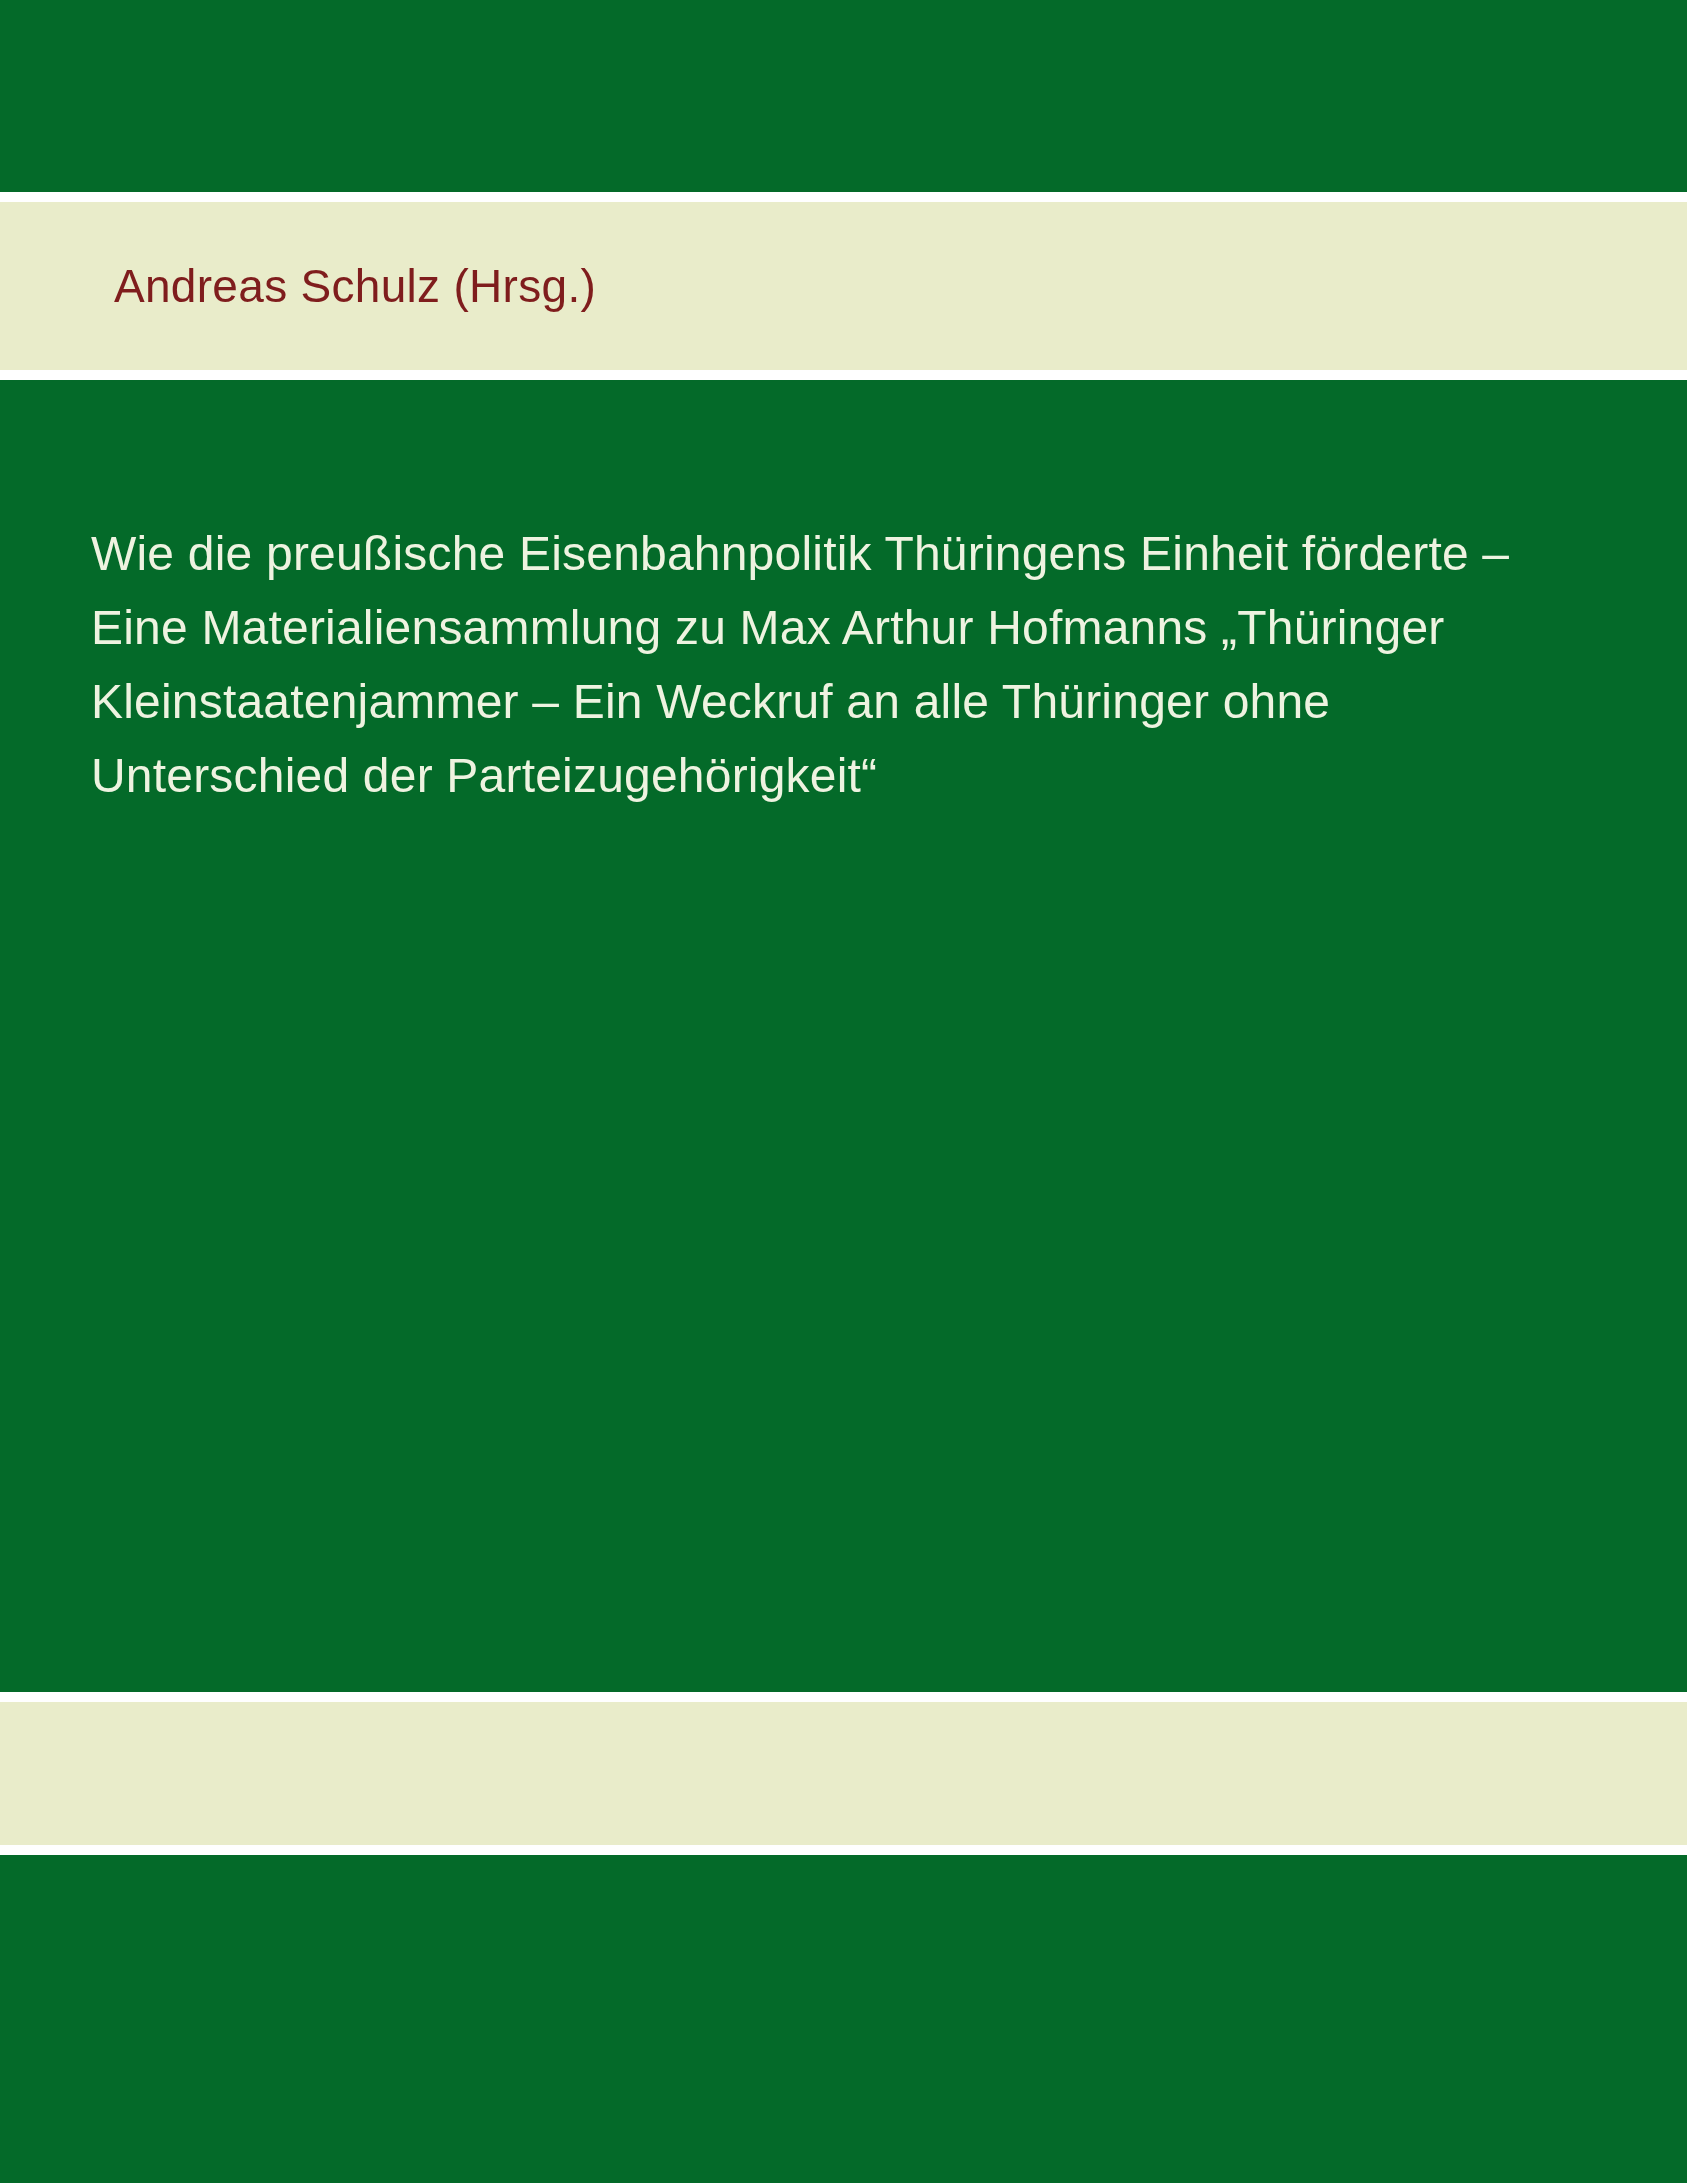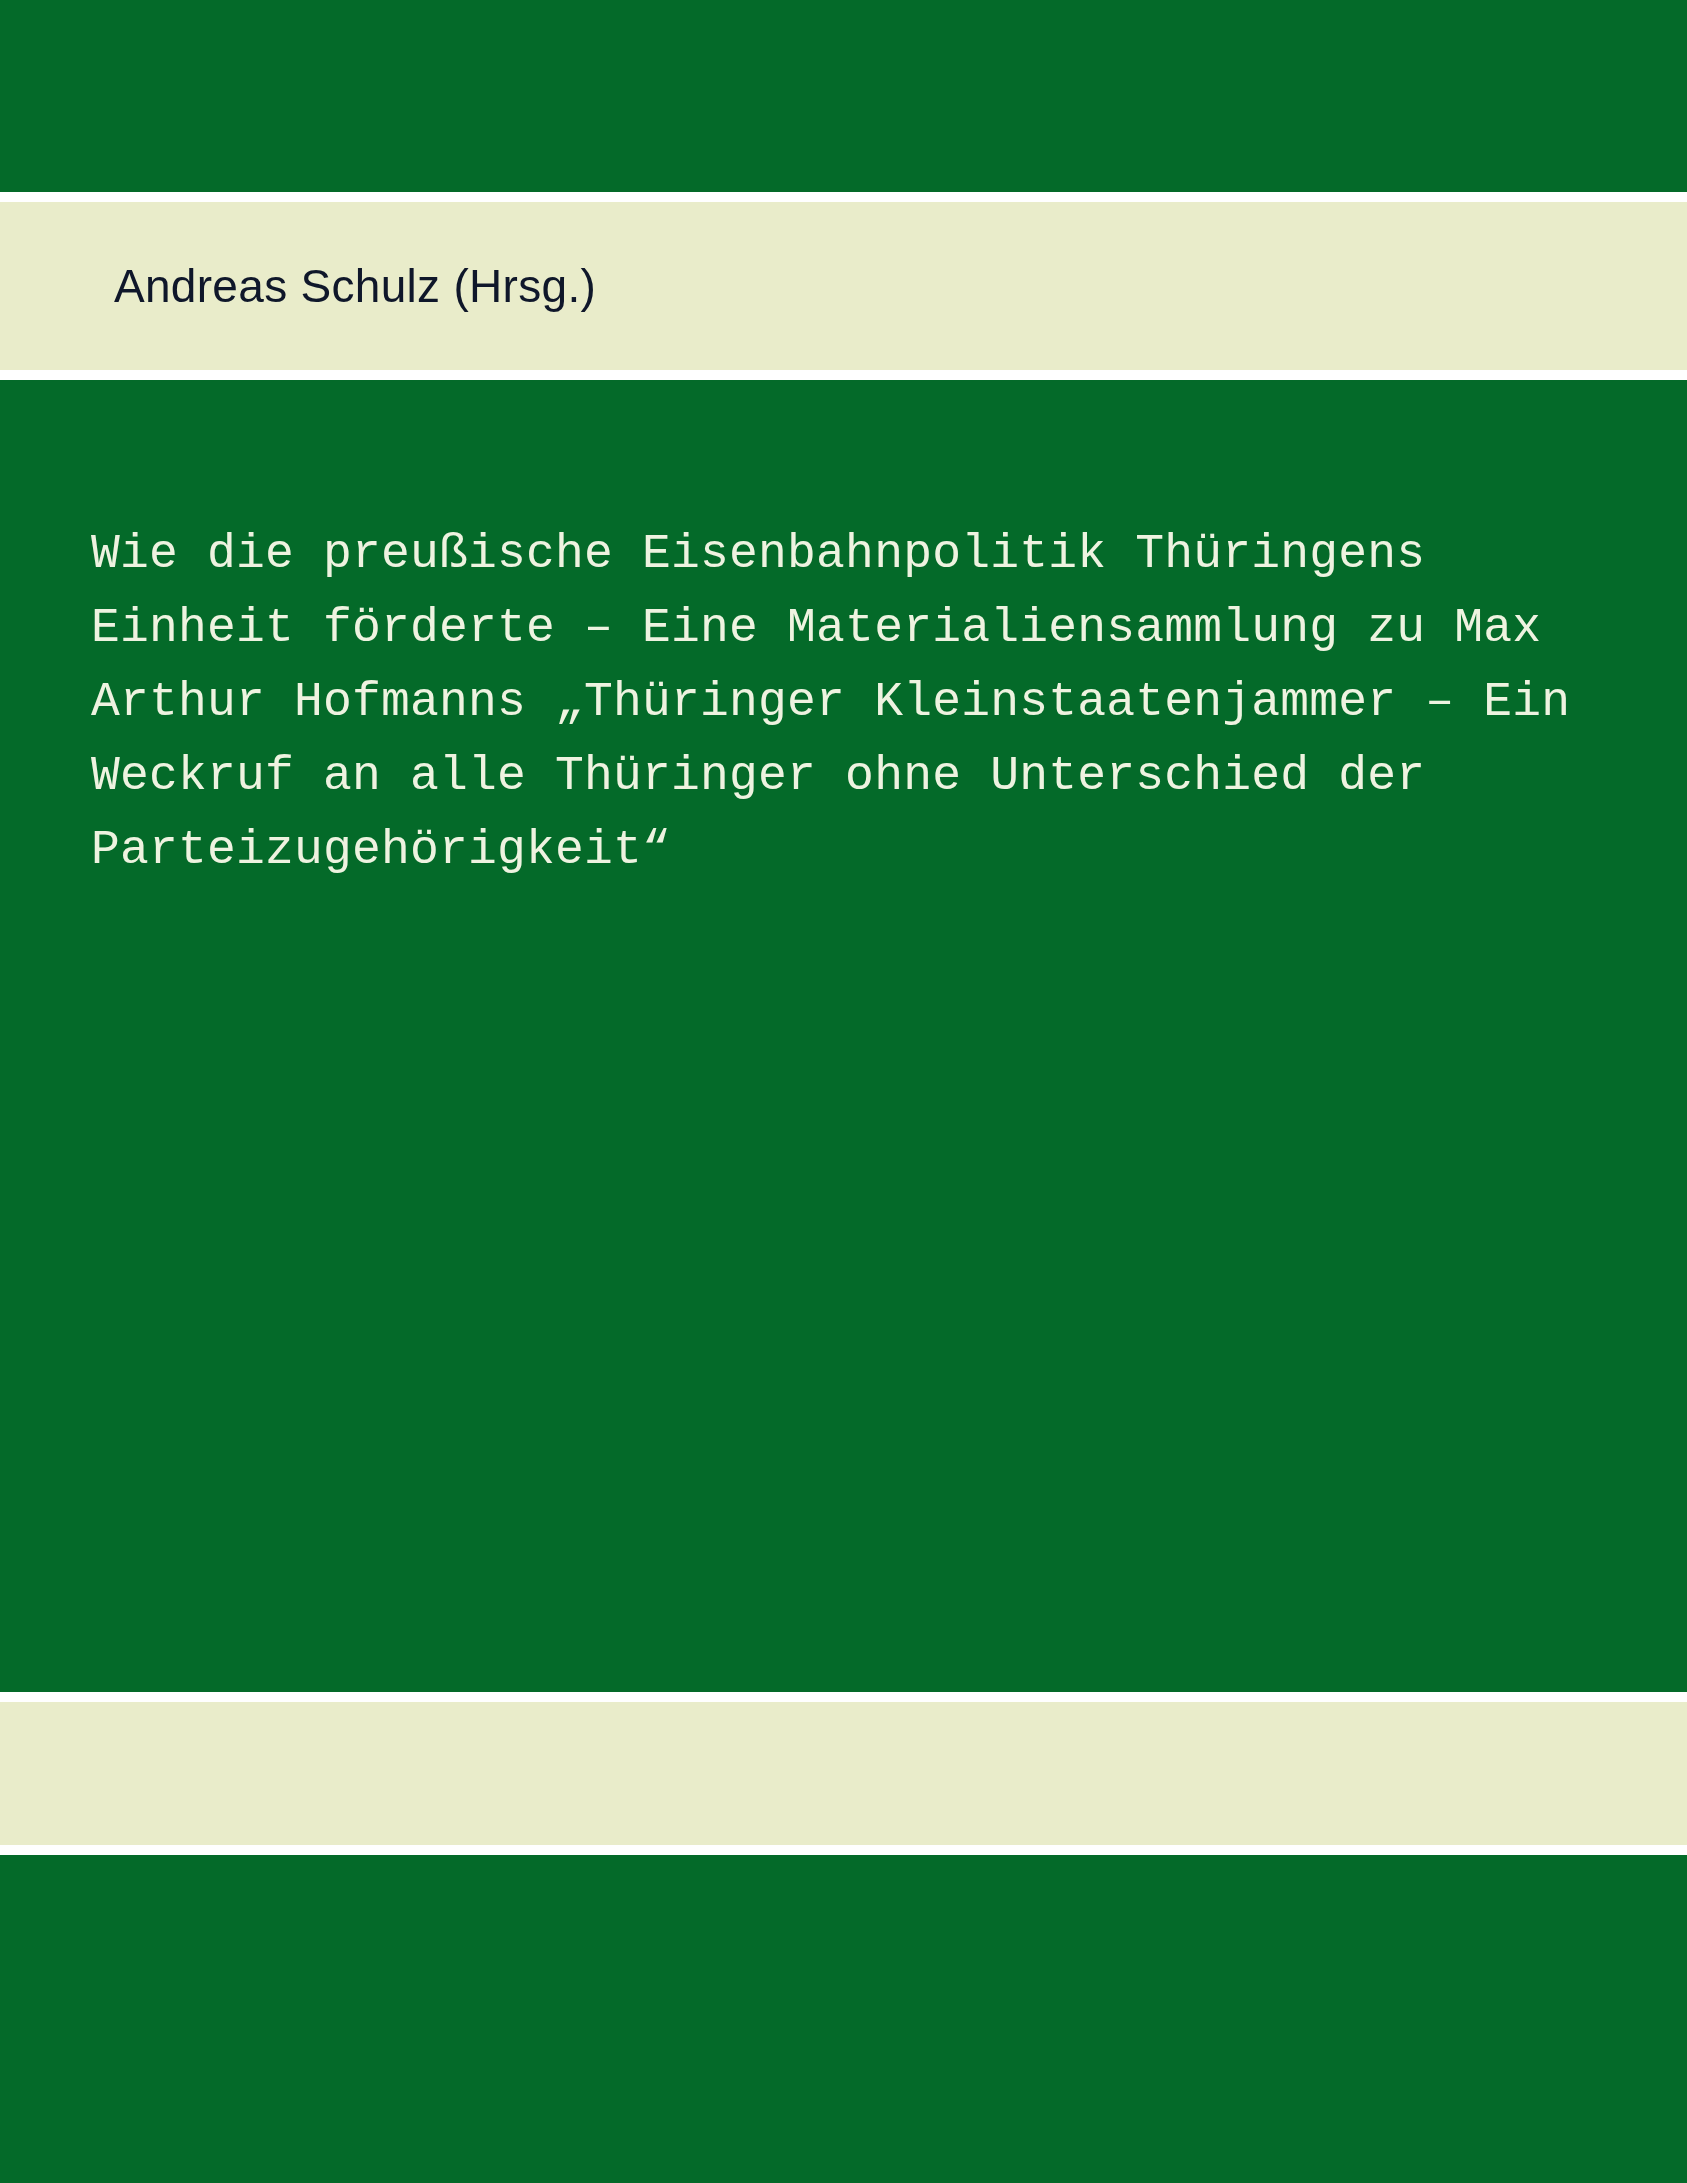--- a/index.html
+++ b/index.html
@@ -35,40 +35,39 @@
   .author-band {
     background: #e9ecca;
     flex: 0 0 auto;
     height: 168px;
     display: flex;
     align-items: center;
   }
   .author-text {
     margin-left: 114px;
     font-size: 46px;
-    color: #0f172a;
+    color: #7f1d1d;
     letter-spacing: 0.3px;
     font-weight: 400;
   }
   .title-band {
     background: #046a29;
     flex: 1 1 auto;
     position: relative;
   }
   .title-text {
     position: absolute;
     left: 91px;
     right: 99px;
     top: 137px;
     color: #eef3e0;
     font-size: 48px;
     line-height: 74px;
     font-weight: 400;
     letter-spacing: 0.2px;
-    font-family: Liberation Mono, monospace;
   }
   .bottom-band {
     background: #e9ecca;
     flex: 0 0 auto;
     height: 143px;
   }
   .band-green-bottom {
     background: #046a29;
     flex: 0 0 auto;
     height: 328px;

